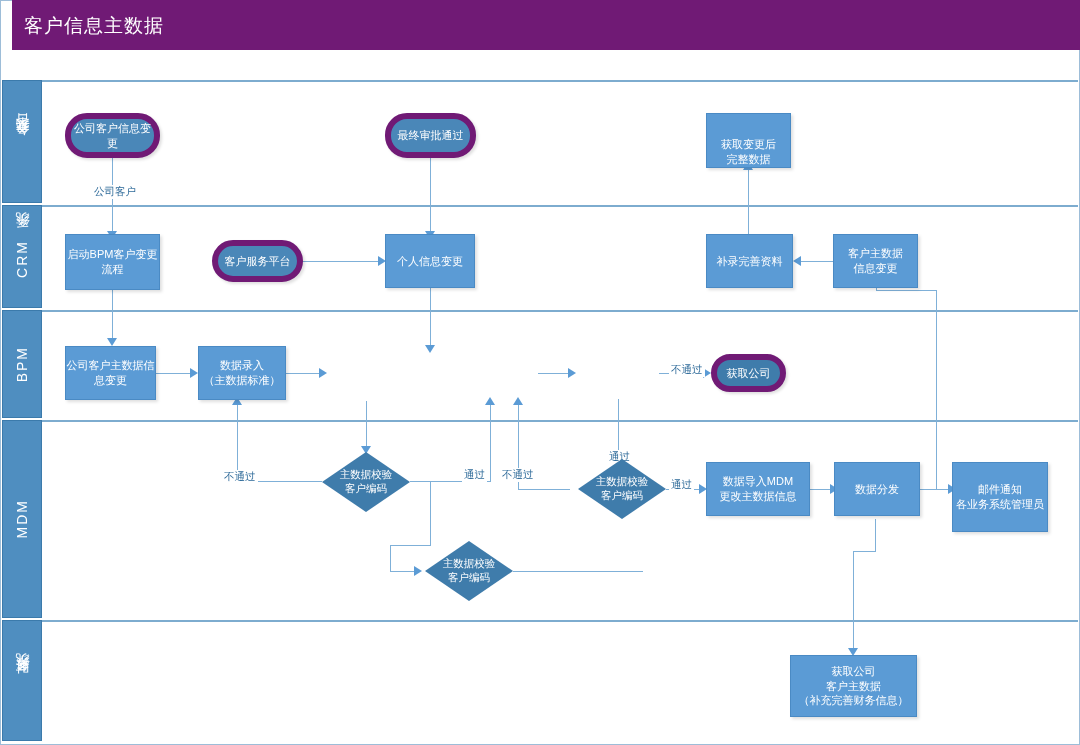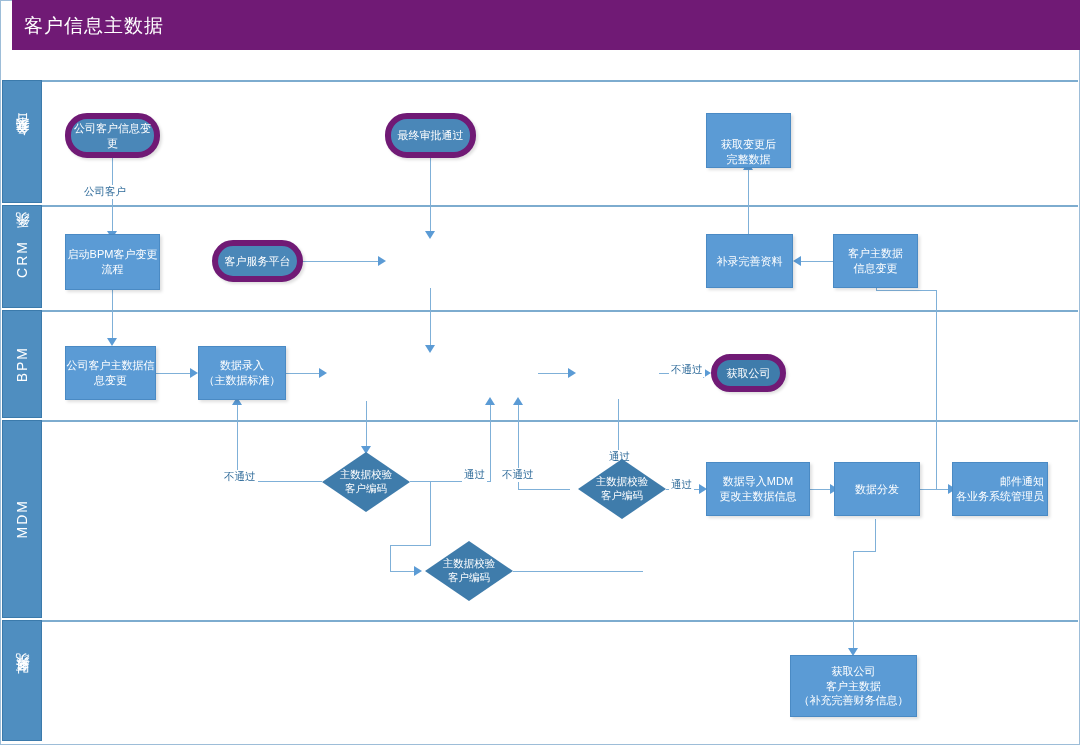--- a/index.html
+++ b/index.html
@@ -83,21 +83,21 @@
     </div>
 
   <div class="lane-body" style="top:80px;height:123px;"></div>
   <div class="lane-body" style="top:205px;height:103px;"></div>
   <div class="lane-body" style="top:310px;height:108px;"></div>
   <div class="lane-body" style="top:420px;height:198px;"></div>
   <div class="lane-body" style="top:620px;height:121px;"></div>
 
   <div class="lnV" style="left:112px;top:158px;height:76px;"></div>
   <div class="arrow ar-d" style="left:107px;top:231px;"></div>
-  <div class="elab" style="left:82px;top:185px;">公司客户</div>
+  <div class="elab" style="left:92px;top:185px;">公司客户</div>
 
   <div class="lnV" style="left:112px;top:290px;height:52px;"></div>
   <div class="arrow ar-d" style="left:107px;top:338px;"></div>
 
   <div class="lnV" style="left:430px;top:158px;height:76px;"></div>
   <div class="arrow ar-d" style="left:425px;top:231px;"></div>
 
   <div class="lnH" style="left:302px;top:261px;width:78px;"></div>
   <div class="arrow ar-r" style="left:378px;top:256px;"></div>
 
@@ -189,20 +189,23 @@
 
   <div class="node proc" style="left:65px;top:234px;width:95px;height:56px;white-space:pre-line;">
     <span>启动BPM客户变更
 流程</span>
   </div>
 
   <div class="node term" style="left:212px;top:240px;width:91px;height:42px;">
     <span>客户服务平台</span>
   </div>
 
+  <div class="node proc" style="left:385px;top:234px;width:90px;height:54px;">
+    <span>个人信息变更</span>
+  </div>
 
   <div class="node proc" style="left:706px;top:234px;width:87px;height:54px;">
     <span>补录完善资料</span>
   </div>
 
   <div class="node proc" style="left:833px;top:234px;width:85px;height:54px;white-space:pre-line;">
     <span>客户主数据
 信息变更</span>
   </div>
 
@@ -243,21 +246,21 @@
 
   <div class="node proc" style="left:834px;top:462px;width:86px;height:54px;">
     <span>数据分发</span>
   </div>
 
   <div class="node proc" style="left:706px;top:462px;width:104px;height:54px;white-space:pre-line;">
     <span>数据导入MDM
 更改主数据信息</span>
   </div>
 
-  <div class="node proc" style="left:952px;top:462px;width:96px;height:54px;white-space:pre-line;text-align:right;">
+  <div class="node proc" style="left:952px;top:462px;width:96px;height:70px;white-space:pre-line;">
     <span>邮件通知
 各业务系统管理员</span>
   </div>
 
   <div class="node proc" style="left:790px;top:655px;width:127px;height:62px;white-space:pre-line;">
     <span>获取公司
 客户主数据
 （补充完善财务信息）</span>
   </div>
 

